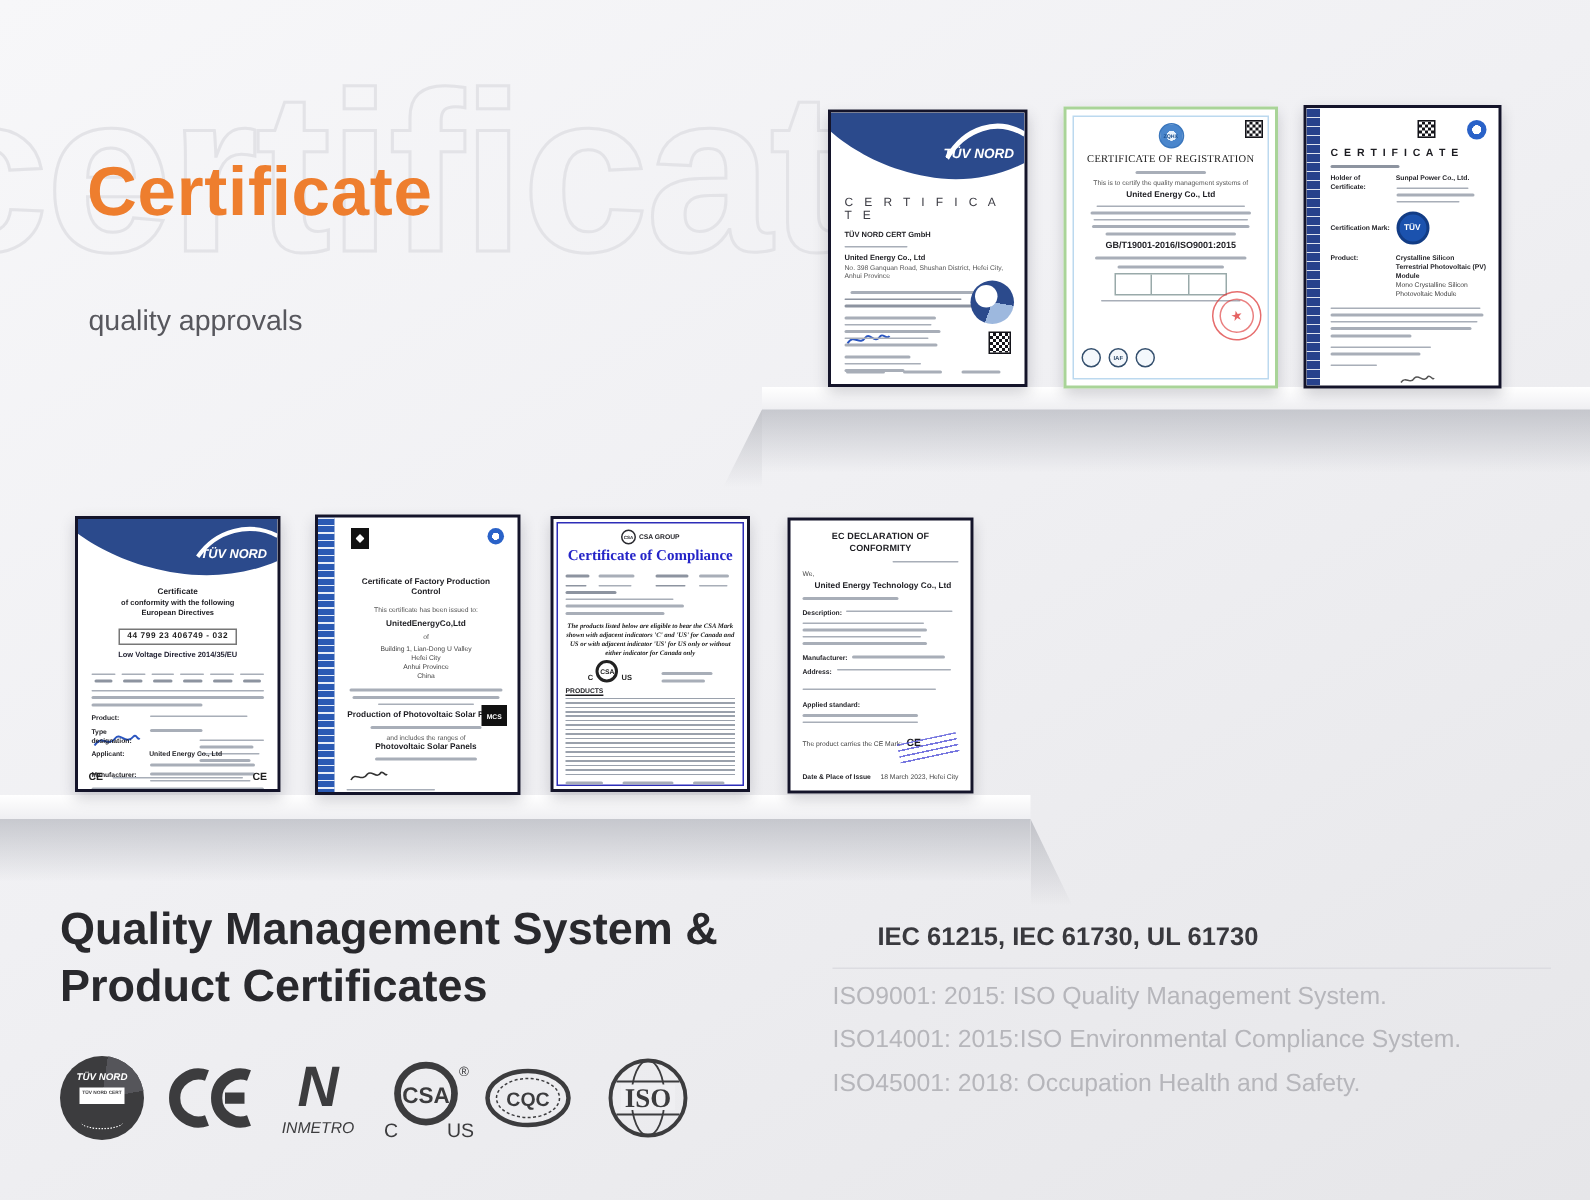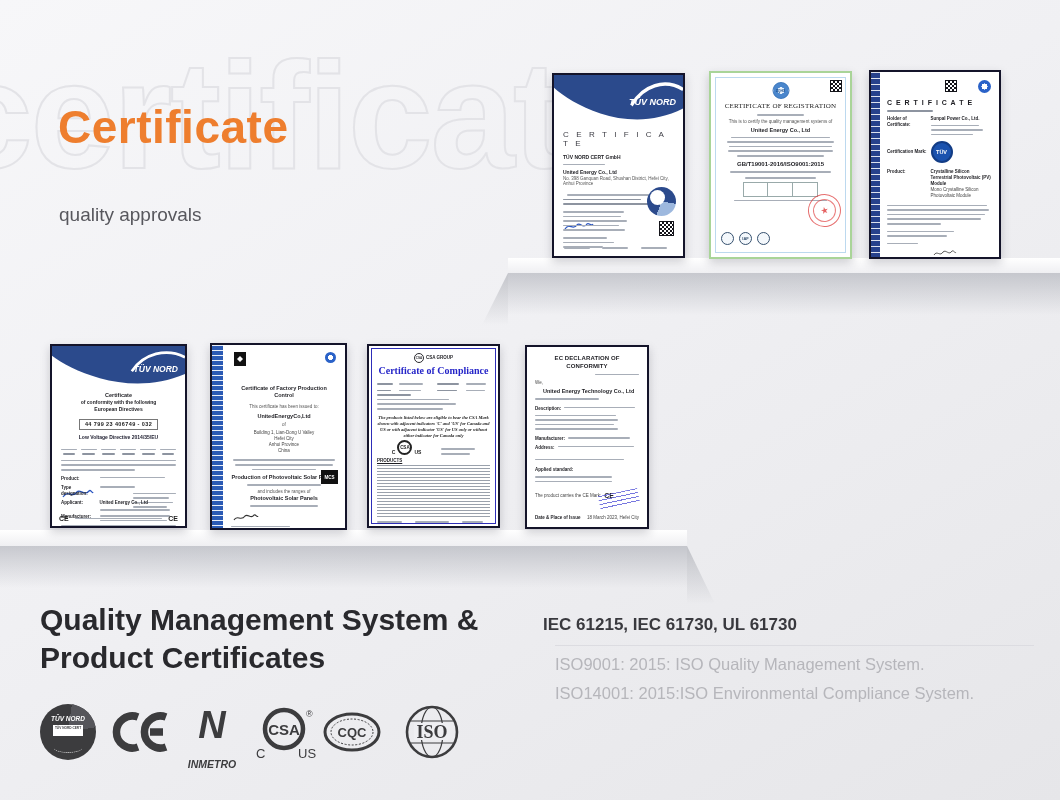--- a/index.html
+++ b/index.html
@@ -131,39 +131,39 @@
 .certG{left:525px;top:345px;width:124px;height:184px;}
 .certG .body{position:absolute;top:8px;left:8px;right:8px;}
 .rowG{display:flex;gap:3px;margin-top:3px;}
 .rowG .lb{flex:none;}
 .stampG{position:absolute;right:8px;bottom:20px;width:40px;height:15px;transform:rotate(-12deg);
   background:repeating-linear-gradient(rgba(85,85,216,.8) 0 1px,transparent 1px 4px);z-index:2;}
 .footG{position:absolute;bottom:6px;left:8px;right:8px;display:flex;justify-content:space-between;}
 
 
 .qms-heading{position:absolute;left:40px;top:601px;font-size:30px;line-height:38px;font-weight:800;color:#29292d;z-index:2;}
-.std-head{position:absolute;left:543px;top:615px;font-size:17px;font-weight:bold;color:#39393e;z-index:2;}
+.std-head{position:absolute;left:585px;top:615px;font-size:17px;font-weight:bold;color:#39393e;z-index:2;}
 .divider{position:absolute;left:555px;top:645px;width:479px;height:1px;background:#dcdce1;z-index:2;}
 .std-list{position:absolute;left:555px;top:650px;list-style:none;z-index:2;}
 .std-list li{font-size:16.5px;color:#b6b6bb;line-height:29px;}
 
 
 .logo{position:absolute;z-index:2;color:#3c3c3e;}
 .tuv-logo{left:40px;top:704px;width:56px;height:56px;}
 .tuv-disc{position:absolute;inset:0;border-radius:50%;background:#3c3c3e;}
 .tuv-wedge{position:absolute;inset:0;border-radius:50%;
   background:conic-gradient(from 8deg,#55555a 0 72deg,transparent 72deg 360deg);}
 .tuv-brand{position:absolute;left:0;right:0;top:11px;text-align:center;color:#fff;font-size:6.5px;font-style:italic;font-weight:800;}
 .tuv-box{position:absolute;left:13px;top:21px;width:30px;height:11px;background:#fff;
   color:#3c3c3e;font-size:3.2px;font-weight:bold;text-align:center;line-height:1.5;padding-top:1px;}
 .tuv-arc{position:absolute;left:14px;bottom:7px;width:28px;height:10px;border-bottom:1.5px dotted #fff;border-radius:0 0 50% 50%;}
 .ce-logo{left:112px;top:709px;}
 .inmetro-logo{left:186px;top:706px;width:52px;text-align:center;}
 .inmetro-n{font-size:38px;line-height:38px;font-weight:800;font-style:italic;color:#3c3c3e;}
-.inmetro-cap{font-size:10.5px;font-weight:bold;font-style:italic;color:#3c3c3e;margin-top:14px;}
+.inmetro-cap{font-size:10.5px;font-weight:normal;font-style:italic;color:#3c3c3e;margin-top:2px;}
 .csa-logo{left:252px;top:705px;}
 .cqc-logo{left:323px;top:711px;}
 .iso-logo{left:404px;top:704px;}
 </style>
 </head>
 <body>
 
 <div class="page">
 
   <div class="watermark">certificate</div>
@@ -513,20 +513,21 @@
     </div>
   </div>
 
   <h2 class="qms-heading"><span>Quality Management System &amp;</span><br><span>Product Certificates</span></h2>
 
   <div class="std-head">IEC 61215, IEC 61730, UL 61730</div>
   <div class="divider"></div>
   <ul class="std-list">
     <li>ISO9001: 2015: ISO Quality Management System.</li>
     <li>ISO14001: 2015:ISO Environmental Compliance System.</li>
+    <li>ISO45001: 2018: Occupation Health and Safety.</li>
   </ul>
 
   <div class="logo tuv-logo">
     <div class="tuv-disc"></div>
     <div class="tuv-wedge"></div>
     <div class="tuv-brand">TÜV NORD</div>
     <div class="tuv-box">TÜV NORD CERT</div>
     <div class="tuv-arc"></div>
   </div>
 

